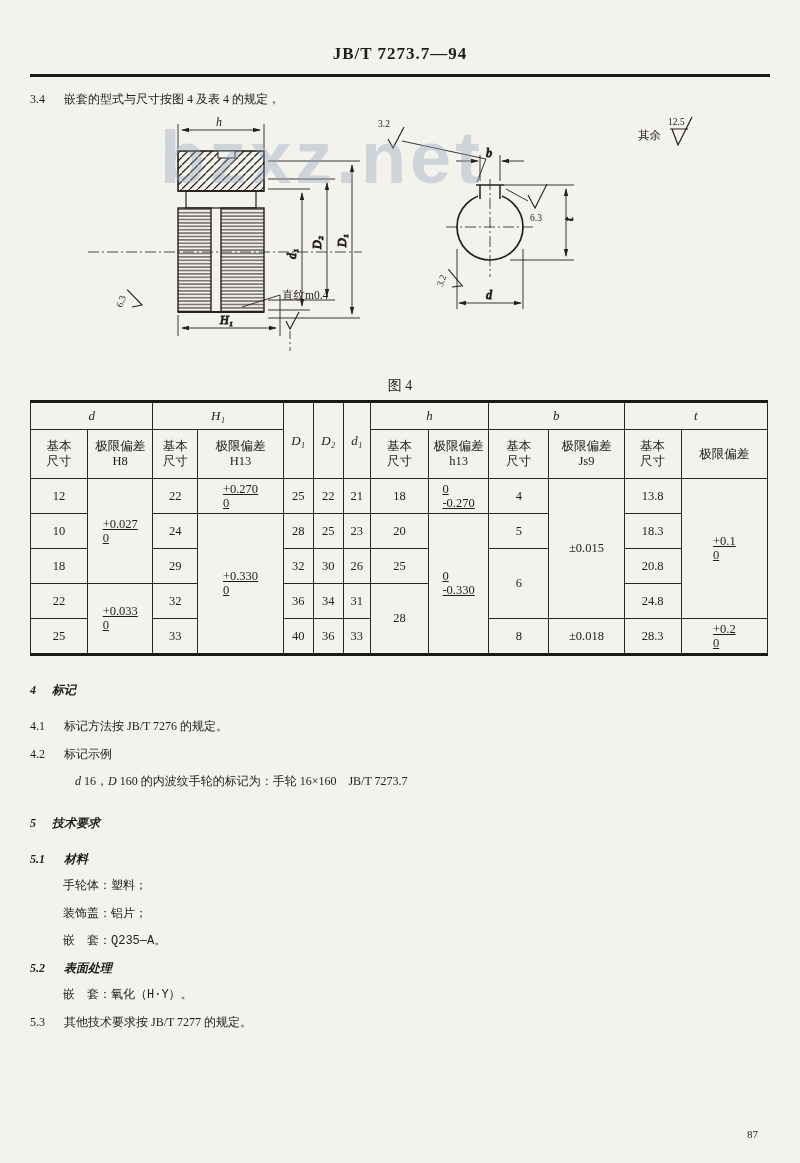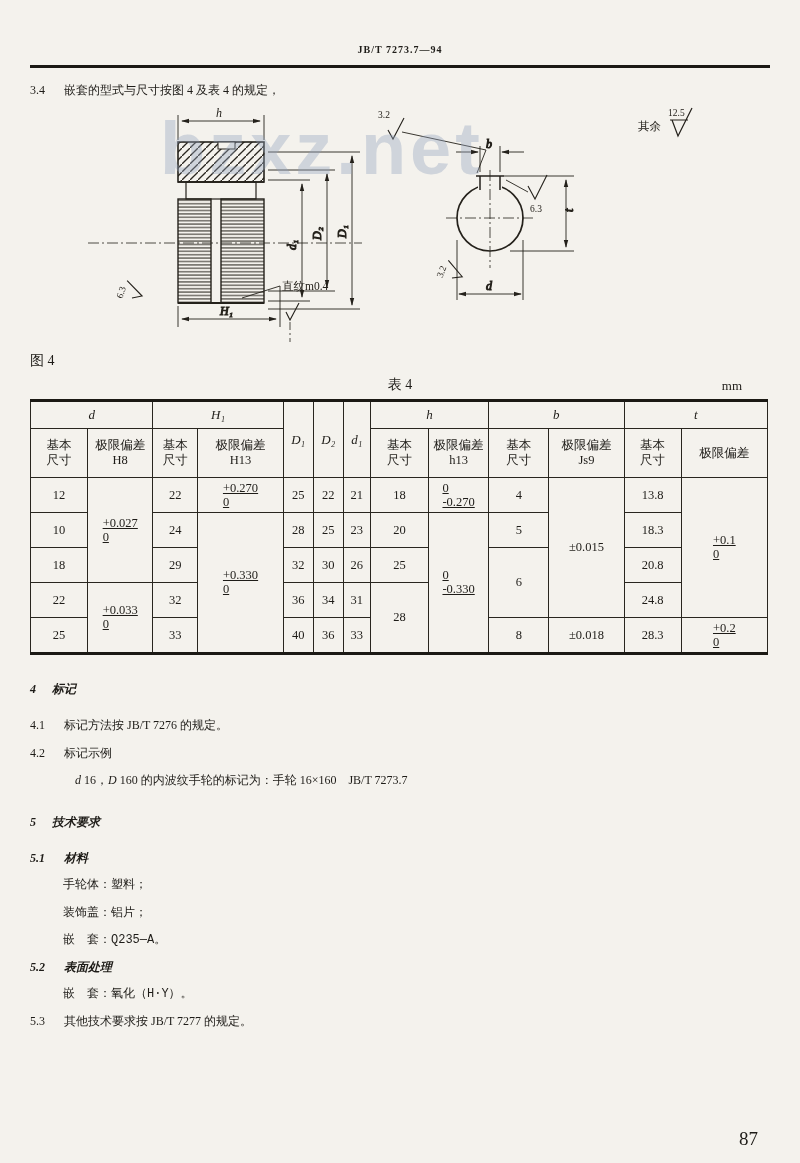--- a/index.html
+++ b/index.html
@@ -1,56 +1,56 @@
 <!DOCTYPE html>
 <html><head>
 <meta charset="utf-8">
 <style>
   html,body{margin:0;padding:0;}
   body{background:#888;}
   .page{position:relative;width:800px;height:1163px;background:#f4f2ed;margin:0 auto;
         font-family:"Liberation Serif","DejaVu Serif",serif;color:#1e1c18;overflow:hidden;}
   .content{padding:0 30px;}
-  .doc-header{padding-top:44px;text-align:center;font-weight:bold;font-size:10px;letter-spacing:1px;}
+  .doc-header{padding-top:44px;text-align:center;font-weight:bold;font-size:17px;letter-spacing:1px;}
   .rule{border:0;border-top:3px solid #1b1914;margin:10px 0 0 0;}
   p{margin:0;}
   .line{font-size:12px;line-height:1.35;margin-top:14px;}
   .num{display:inline-block;min-width:34px;}
   .num.short{min-width:22px;}
   .bold{font-weight:bold;font-style:italic;}
   .indent1{padding-left:33px;font-family:Liberation Mono, monospace;}
   .indent2{padding-left:45px;}
   .figure{position:relative;height:252px;margin-top:2px;}
   .watermark{position:absolute;left:130px;top:6px;font-size:74px;font-weight:bold;
              font-family:"Liberation Sans",sans-serif;color:rgba(148,164,188,0.38);
              letter-spacing:4px;z-index:2;pointer-events:none;}
   svg{display:block;}
   svg text{font-family:"Liberation Serif",serif;fill:#24211b;}
   .svg-lab{font-size:12px;font-style:italic;}
   .svg-small{font-size:9.5px;}
   .svg-cjk{font-size:11.5px;font-style:normal;}
-  .fig-caption{font-size:14px;margin-top:0px;}
+  .fig-caption{text-align:center;font-size:14px;margin-top:16px;}
   .tbl-caption{position:relative;text-align:center;font-size:14px;margin-top:6px;}
   .unit{position:absolute;right:28px;top:2px;font-size:13px;}
   table{border-collapse:collapse;width:738px;margin-top:5px;table-layout:fixed;
         font-size:12.5px;}
   td{border:1px solid #29261f;text-align:center;vertical-align:middle;padding:0 1px;}
   table{border-top:3px solid #1b1914;border-bottom:3px solid #1b1914;}
   tr.ghead td{height:26px;font-style:italic;font-size:13px;}
   tr.shead td{height:48px;}
   tr.brow td{height:34px;}
   .twol{display:inline-block;max-width:2.4em;line-height:1.25;}
   .stk span{display:block;line-height:1.2;}
   .tol{display:inline-block;text-align:left;line-height:1.15;text-decoration:underline;}
   .tol span{display:block;}
   td.dashL{border-left:1px dashed #29261f;}
   .sec-gap1{margin-top:26px;}
   .sec-gap2{margin-top:20px;}
   .sec-gap3{margin-top:11px;}
-  .pagenum{position:absolute;right:42px;top:1128px;font-size:19px;padding-left:32px;}
+  .pagenum{position:absolute;right:42px;top:1128px;font-size:11px;padding-left:32px;}
 </style>
 </head>
 <body>
 
 <div class="page">
   <div class="content">
 
     <div class="doc-header">JB/T 7273.7—94</div>
     <hr class="rule">
 
@@ -194,24 +194,20 @@
           <text class="svg-cjk" x="608" y="30" stroke="none">其余</text>
           <g fill="none" stroke-width="1.2">
             <path d="M640,20 h18 M642,20 l6,16 l14,-28"></path>
           </g>
           <text class="svg-small" x="638" y="16" stroke="none">12.5</text>
         </g>
       </svg>
     </div>
 
     <p class="fig-caption">图 4</p>
-    <div class="tbl-caption">
-      <span>表 4</span>
-      <span class="unit">mm</span>
-    </div>
 
     <table>
       <colgroup>
         <col style="width:57px">
           <col style="width:65px">
           <col style="width:45px">
           <col style="width:85px">
         <col style="width:30px">
           <col style="width:30px">
           <col style="width:27px">

